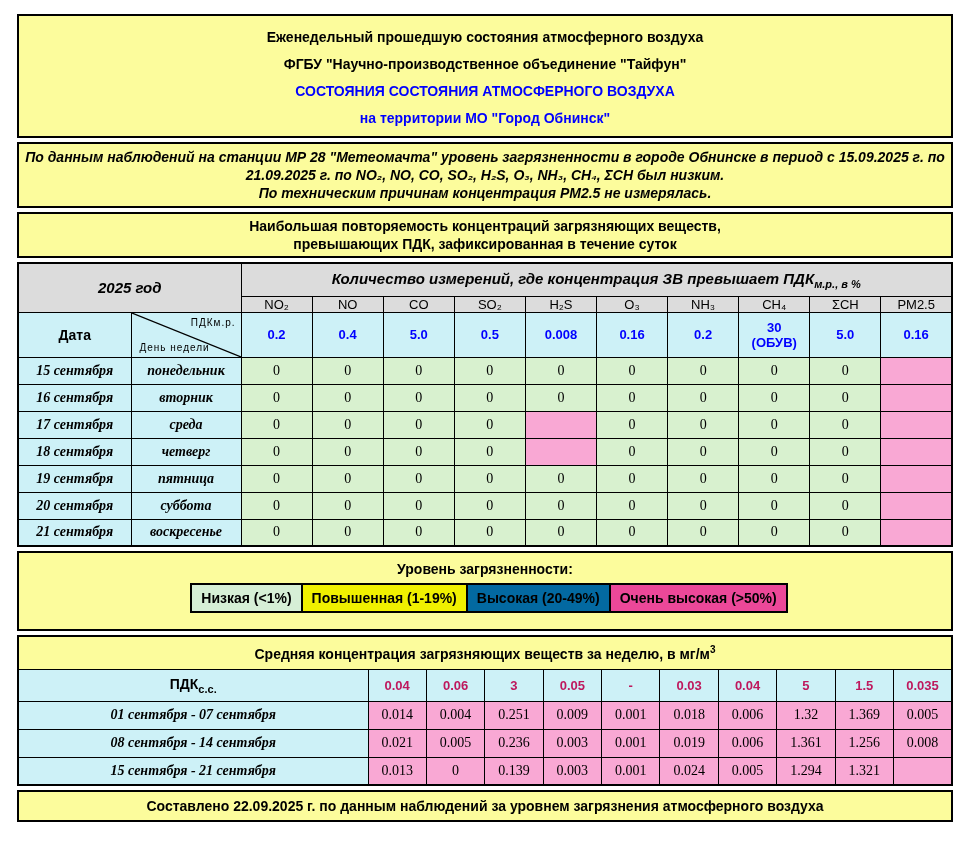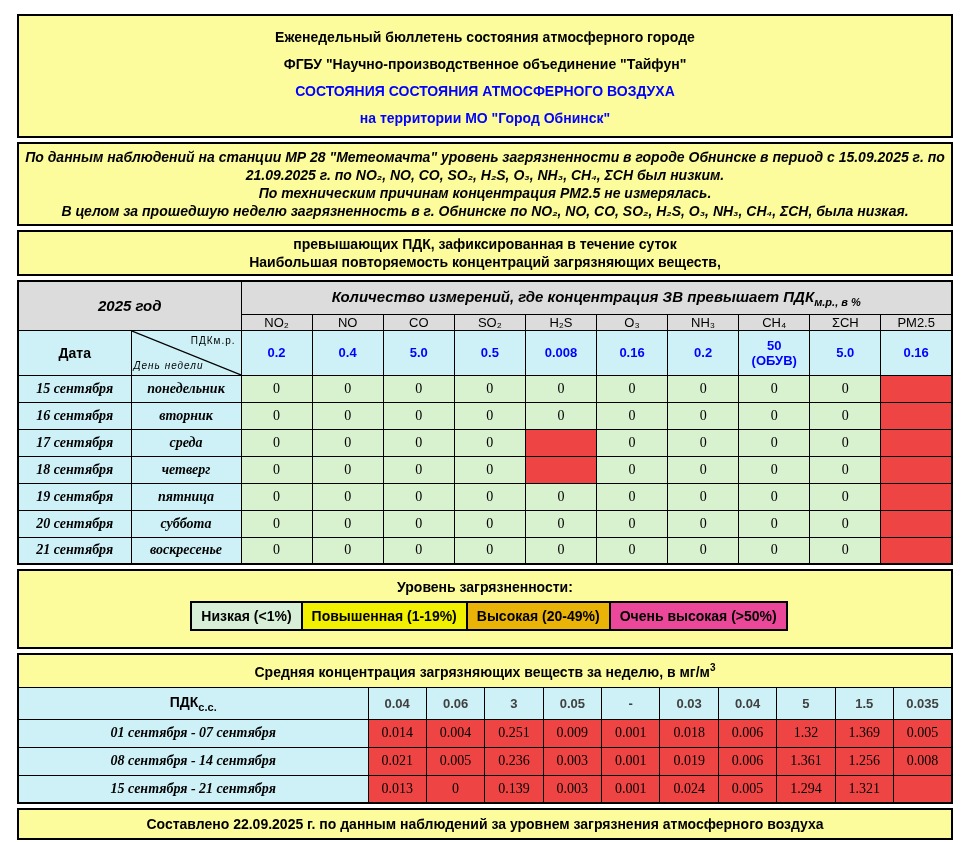--- a/index.html
+++ b/index.html
@@ -20,85 +20,84 @@
   .subtitle-box { padding:3px 0; text-align:center; font-weight:bold; font-size:14px; line-height:18px; }
 
   
   table { border-collapse:collapse; table-layout:fixed; width:936px; background:#fff; }
   .tbl { border:2px solid #000; margin-bottom:4px; }
   td { border:1px solid #000; text-align:center; vertical-align:middle; padding:0 2px; overflow:hidden; box-sizing:border-box; }
 
   .gray  { background:#dcdcdc; }
   .cyan  { background:#cdf1f7; }
   .green { background:#d8f1cf; }
-  .white { background:#ef4444; }
+  .white { background:#f9a8d4; }
 
   tr.r-meas  { height:33px; }
   tr.r-poll  { height:16px; }
   tr.r-pdk   { height:45px; }
   tr.r-day   { height:27px; }
 
   .year-cell { font-weight:bold; font-style:italic; font-size:15px; }
   .meas-h    { font-weight:bold; font-style:italic; font-size:15px; }
   .meas-h sub { font-size:11px; }
   .poll-h    { font-size:13px; }
   .pdk-v     { color:#0000ff; font-weight:bold; font-size:13px; white-space:pre-line; line-height:15px; }
   .date-h    { font-weight:bold; font-size:14px; }
 
   .diag-cell { position:relative; padding:0; }
   .diag-svg  { position:absolute; left:0; top:0; width:100%; height:100%; }
   .diag-top    { position:absolute; top:4px; right:5px; font-size:10px; letter-spacing:1px; }
-  .diag-bottom { position:absolute; bottom:4px; left:2px; font-size:10px; letter-spacing:1px;font-style:italic; }
+  .diag-bottom { position:absolute; bottom:4px; left:8px; font-size:10px; letter-spacing:1px; }
 
   .date-cell, .wd-cell { font-family:"Liberation Serif", serif; font-weight:bold; font-style:italic; font-size:14px; }
   .zero { font-family:"Liberation Serif", serif; font-size:14px; }
 
   
   .legend-box { text-align:center; padding:8px 4px 16px; }
   .legend-title { font-weight:bold; font-size:14px; margin-bottom:6px; }
   .legend-row { display:flex; justify-content:center; }
   .legend-item { border:2px solid #000; margin-left:-2px; padding:5px 9px; font-weight:bold; font-size:14px; }
   .legend-item:first-child { margin-left:8px; }
 
   
   tr.r-avg-title { height:33px; }
   .avg-title-cell { background:#fcfc9c; font-weight:bold; font-size:14px; }
   .avg-title-cell sup { font-size:10px; }
   tr.r-ss { height:32px; }
   .ss-label { font-weight:bold; font-size:14px; }
   .ss-label sub { font-size:11px; }
-  .ss-v { color:#404040; font-weight:bold; font-size:13px; }
+  .ss-v { color:#be185d; font-weight:bold; font-size:13px; }
   tr.r-period { height:28px; }
   .period-cell { font-family:"Liberation Serif", serif; font-weight:bold; font-style:italic; font-size:14px; }
   .avg-v { font-family:"Liberation Serif", serif; font-size:14px; }
 
   
   .footer-box { text-align:center; font-weight:bold; font-size:14px; line-height:20px; padding:4px 0; }
 </style>
 </head>
 <body>
 
 <div class="page">
 
   <div class="box header-box">
-    <div class="header-line">Еженедельный бюллетень состояния атмосферного городе</div>
+    <div class="header-line">Еженедельный прошедшую состояния атмосферного воздуха</div>
     <div class="header-line">ФГБУ "Научно-производственное объединение "Тайфун"</div>
     <div class="header-line blue-text">СОСТОЯНИЯ СОСТОЯНИЯ АТМОСФЕРНОГО ВОЗДУХА</div>
     <div class="header-line blue-text">на территории МО "Город Обнинск"</div>
   </div>
 
   <div class="box summary-box">
     <div>По данным наблюдений на станции МР 28 "Метеомачта" уровень загрязненности в городе Обнинске в период с 15.09.2025 г. по 21.09.2025 г. по NO₂, NO, CO, SO₂, H₂S, O₃, NH₃, CH₄, ΣCH был низким.</div>
     <div>По техническим причинам концентрация РМ2.5 не измерялась.</div>
-    <div>В целом за прошедшую неделю загрязненность в г. Обнинске по NO₂, NO, CO, SO₂, H₂S, O₃, NH₃, CH₄, ΣCH, была низкая.</div>
   </div>
 
   <div class="box subtitle-box">
+    <div>Наибольшая повторяемость концентраций загрязняющих веществ,</div>
     <div>превышающих ПДК, зафиксированная в течение суток</div>
-    <div>Наибольшая повторяемость концентраций загрязняющих веществ,</div>
   </div>
 
   <table class="tbl">
     <colgroup>
       <col style="width:113px">
         <col style="width:110px">
       <col>
         <col>
         <col>
         <col>
@@ -137,21 +136,21 @@
           <span class="diag-top">ПДКм.р.</span>
           <span class="diag-bottom">День недели</span>
         </td>
         <td class="cyan pdk-v">0.2</td>
         <td class="cyan pdk-v">0.4</td>
         <td class="cyan pdk-v">5.0</td>
         <td class="cyan pdk-v">0.5</td>
         <td class="cyan pdk-v">0.008</td>
         <td class="cyan pdk-v">0.16</td>
         <td class="cyan pdk-v">0.2</td>
-        <td class="cyan pdk-v">50
+        <td class="cyan pdk-v">30
 (ОБУВ)</td>
         <td class="cyan pdk-v">5.0</td>
         <td class="cyan pdk-v">0.16</td>
       </tr>
 
       <tr class="r-day">
         <td class="cyan date-cell">15 сентября</td>
         <td class="cyan wd-cell">понедельник</td>
         <td class="green zero">0</td>
         <td class="green zero">0</td>
@@ -249,21 +248,21 @@
         <td class="white zero"></td>
       </tr>
     </tbody>
   </table>
 
   <div class="box legend-box">
     <div class="legend-title">Уровень загрязненности:</div>
     <div class="legend-row">
       <span class="legend-item" style="background-color: rgb(214, 239, 214);">Низкая (&lt;1%)</span>
       <span class="legend-item" style="background-color: rgb(240, 240, 0);">Повышенная (1-19%)</span>
-      <span class="legend-item" style="background-color: #eab308;">Высокая (20-49%)</span>
+      <span class="legend-item" style="background-color: #0369a1;">Высокая (20-49%)</span>
       <span class="legend-item" style="background-color: #ec4899;">Очень высокая (&gt;50%)</span>
     </div>
   </div>
 
   <table class="tbl">
     <colgroup>
       <col style="width:350px">
       <col>
         <col>
         <col>

